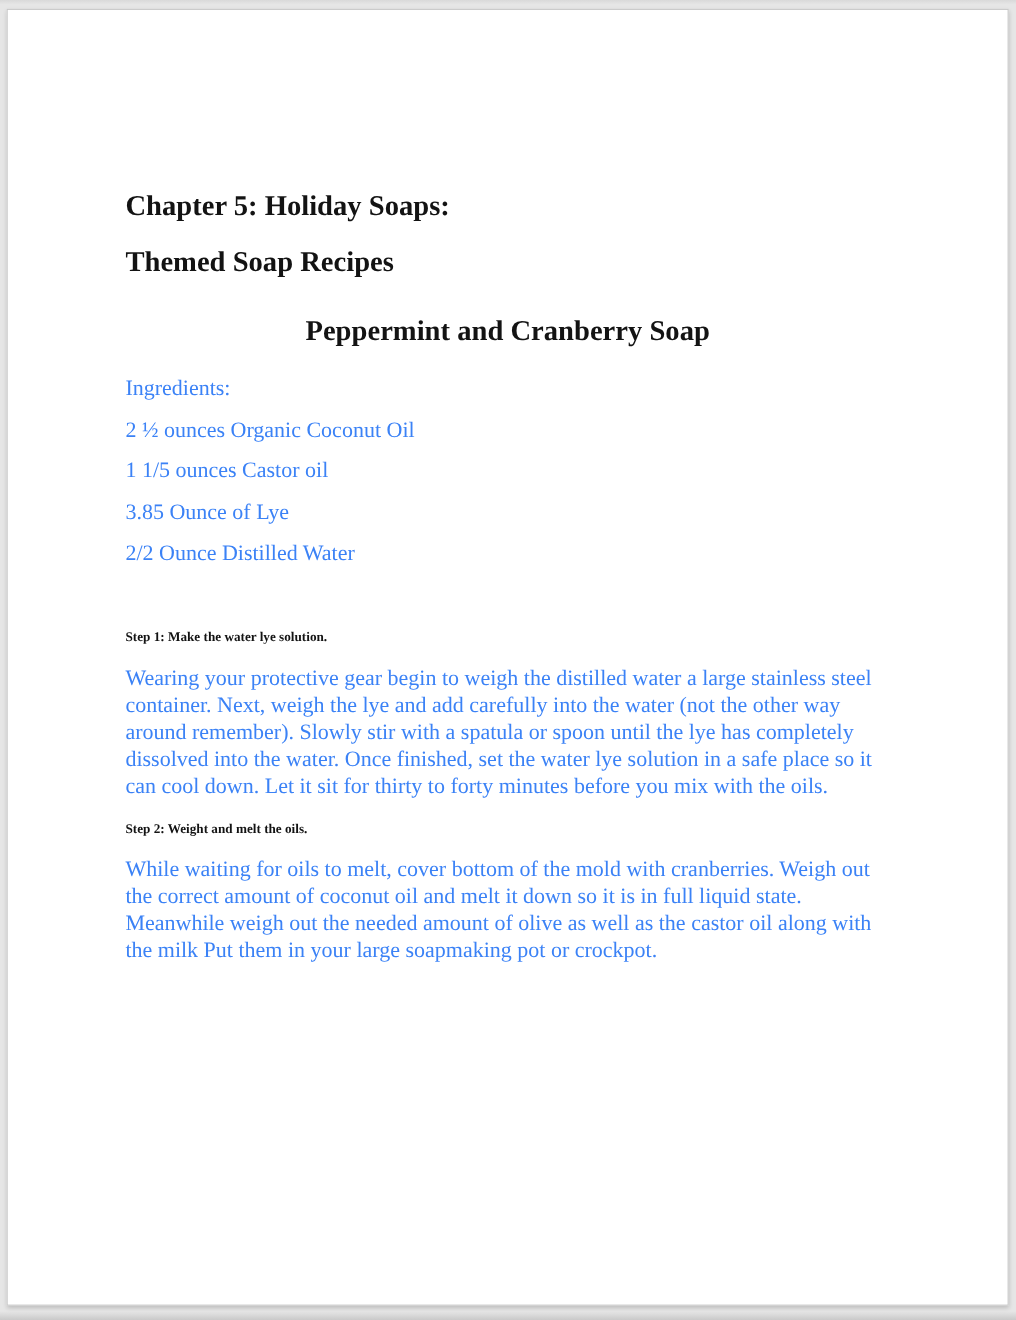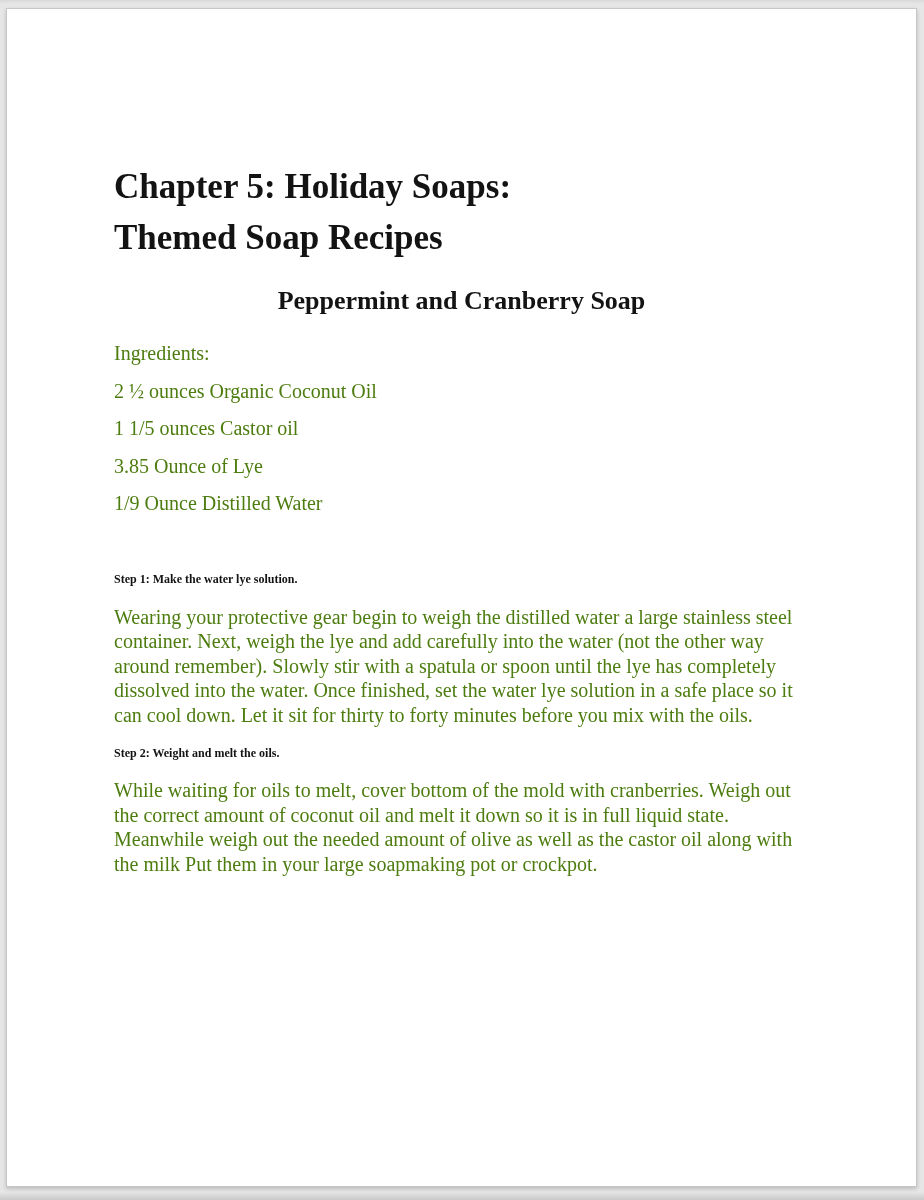--- a/index.html
+++ b/index.html
@@ -24,39 +24,39 @@
     height: 1179px;
     background: #ffffff;
     border: 1px solid #c6c6c6;
     box-shadow: 0 2px 4px rgba(0,0,0,0.18);
   }
   .doc-content {
     padding: 152px 107px 0 107px;
     color: #141414;
   }
   h1.chapter-title {
-    font-size: 35px;
+    font-size: 26px;
     line-height: 51px;
     font-weight: bold;
     color: #131313;
     margin: 0 0 22px 0;
   }
   h2.recipe-title {
     font-size: 26px;
     line-height: 32px;
     font-weight: bold;
     color: #131313;
     margin: 0 0 24px 0;
     text-align: center;
   }
   p.body-text {
     font-size: 20px;
     line-height: 24.6px;
     margin: 0 0 13px 0;
-    color: #4d7c0f;
+    color: #3b82f6;
   }
   p.step-heading {
     font-size: 12px;
     line-height: 24.6px;
     font-weight: bold;
     margin: 0 0 13px 0;
     color: #131313;
   }
   .blank-line {
     height: 38px;
@@ -74,21 +74,21 @@
         <div>Themed Soap Recipes</div>
       </h1>
 
       <h2 class="recipe-title">Peppermint and Cranberry Soap</h2>
 
       <p class="body-text">Ingredients:</p>
 
       <p class="body-text">2 ½ ounces Organic Coconut Oil</p>
       <p class="body-text">1 1/5 ounces Castor oil</p>
       <p class="body-text">3.85 Ounce of Lye</p>
-      <p class="body-text">1/9 Ounce Distilled Water</p>
+      <p class="body-text">2/2 Ounce Distilled Water</p>
 
       <div class="blank-line"></div>
 
       <p class="step-heading">Step 1: Make the water lye solution.</p>
       <p class="body-text">Wearing your protective gear begin to weigh the distilled water a large stainless steel container. Next, weigh the lye and add carefully into the water (not the other way around remember). Slowly stir with a spatula or spoon until the lye has completely dissolved into the water. Once finished, set the water lye solution in a safe place so it can cool down. Let it sit for thirty to forty minutes before you mix with the oils.</p>
 
       <p class="step-heading">Step 2: Weight and melt the oils.</p>
       <p class="body-text">While waiting for oils to melt, cover bottom of the mold with cranberries. Weigh out the correct amount of coconut oil and melt it down so it is in full liquid state. Meanwhile weigh out the needed amount of olive as well as the castor oil along with the milk Put them in your large soapmaking pot or crockpot.</p>
 
     </div>

